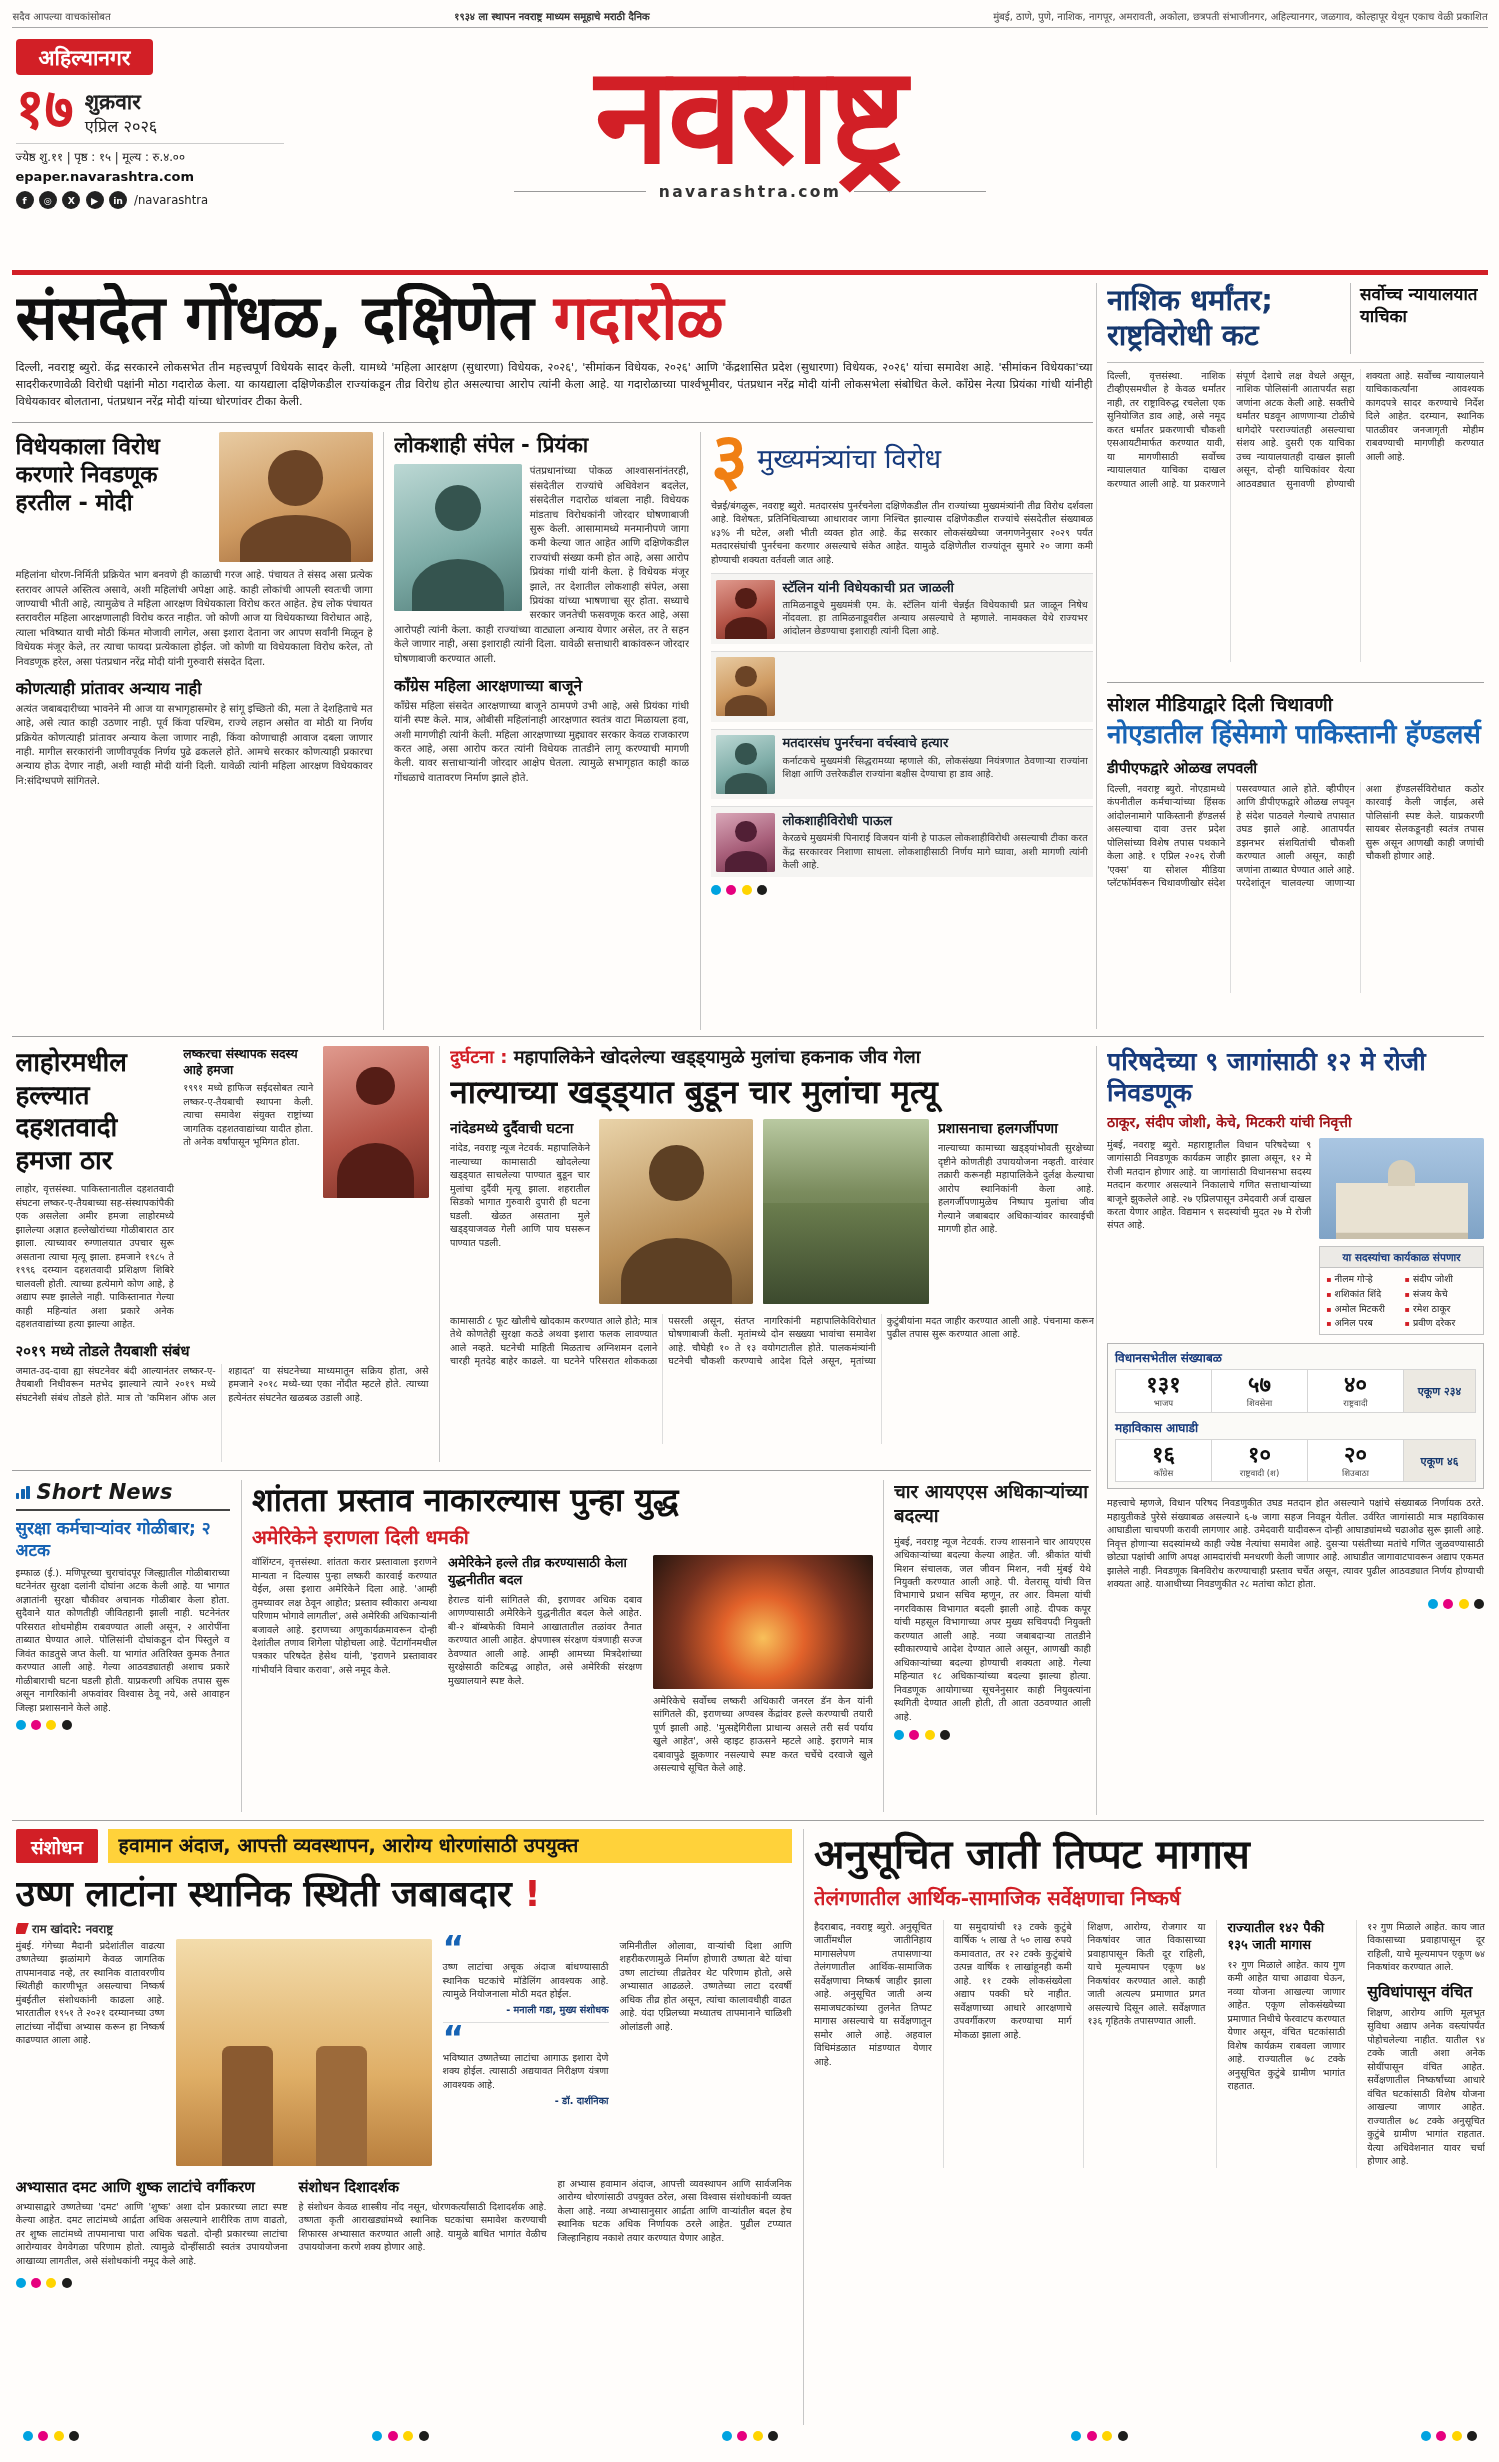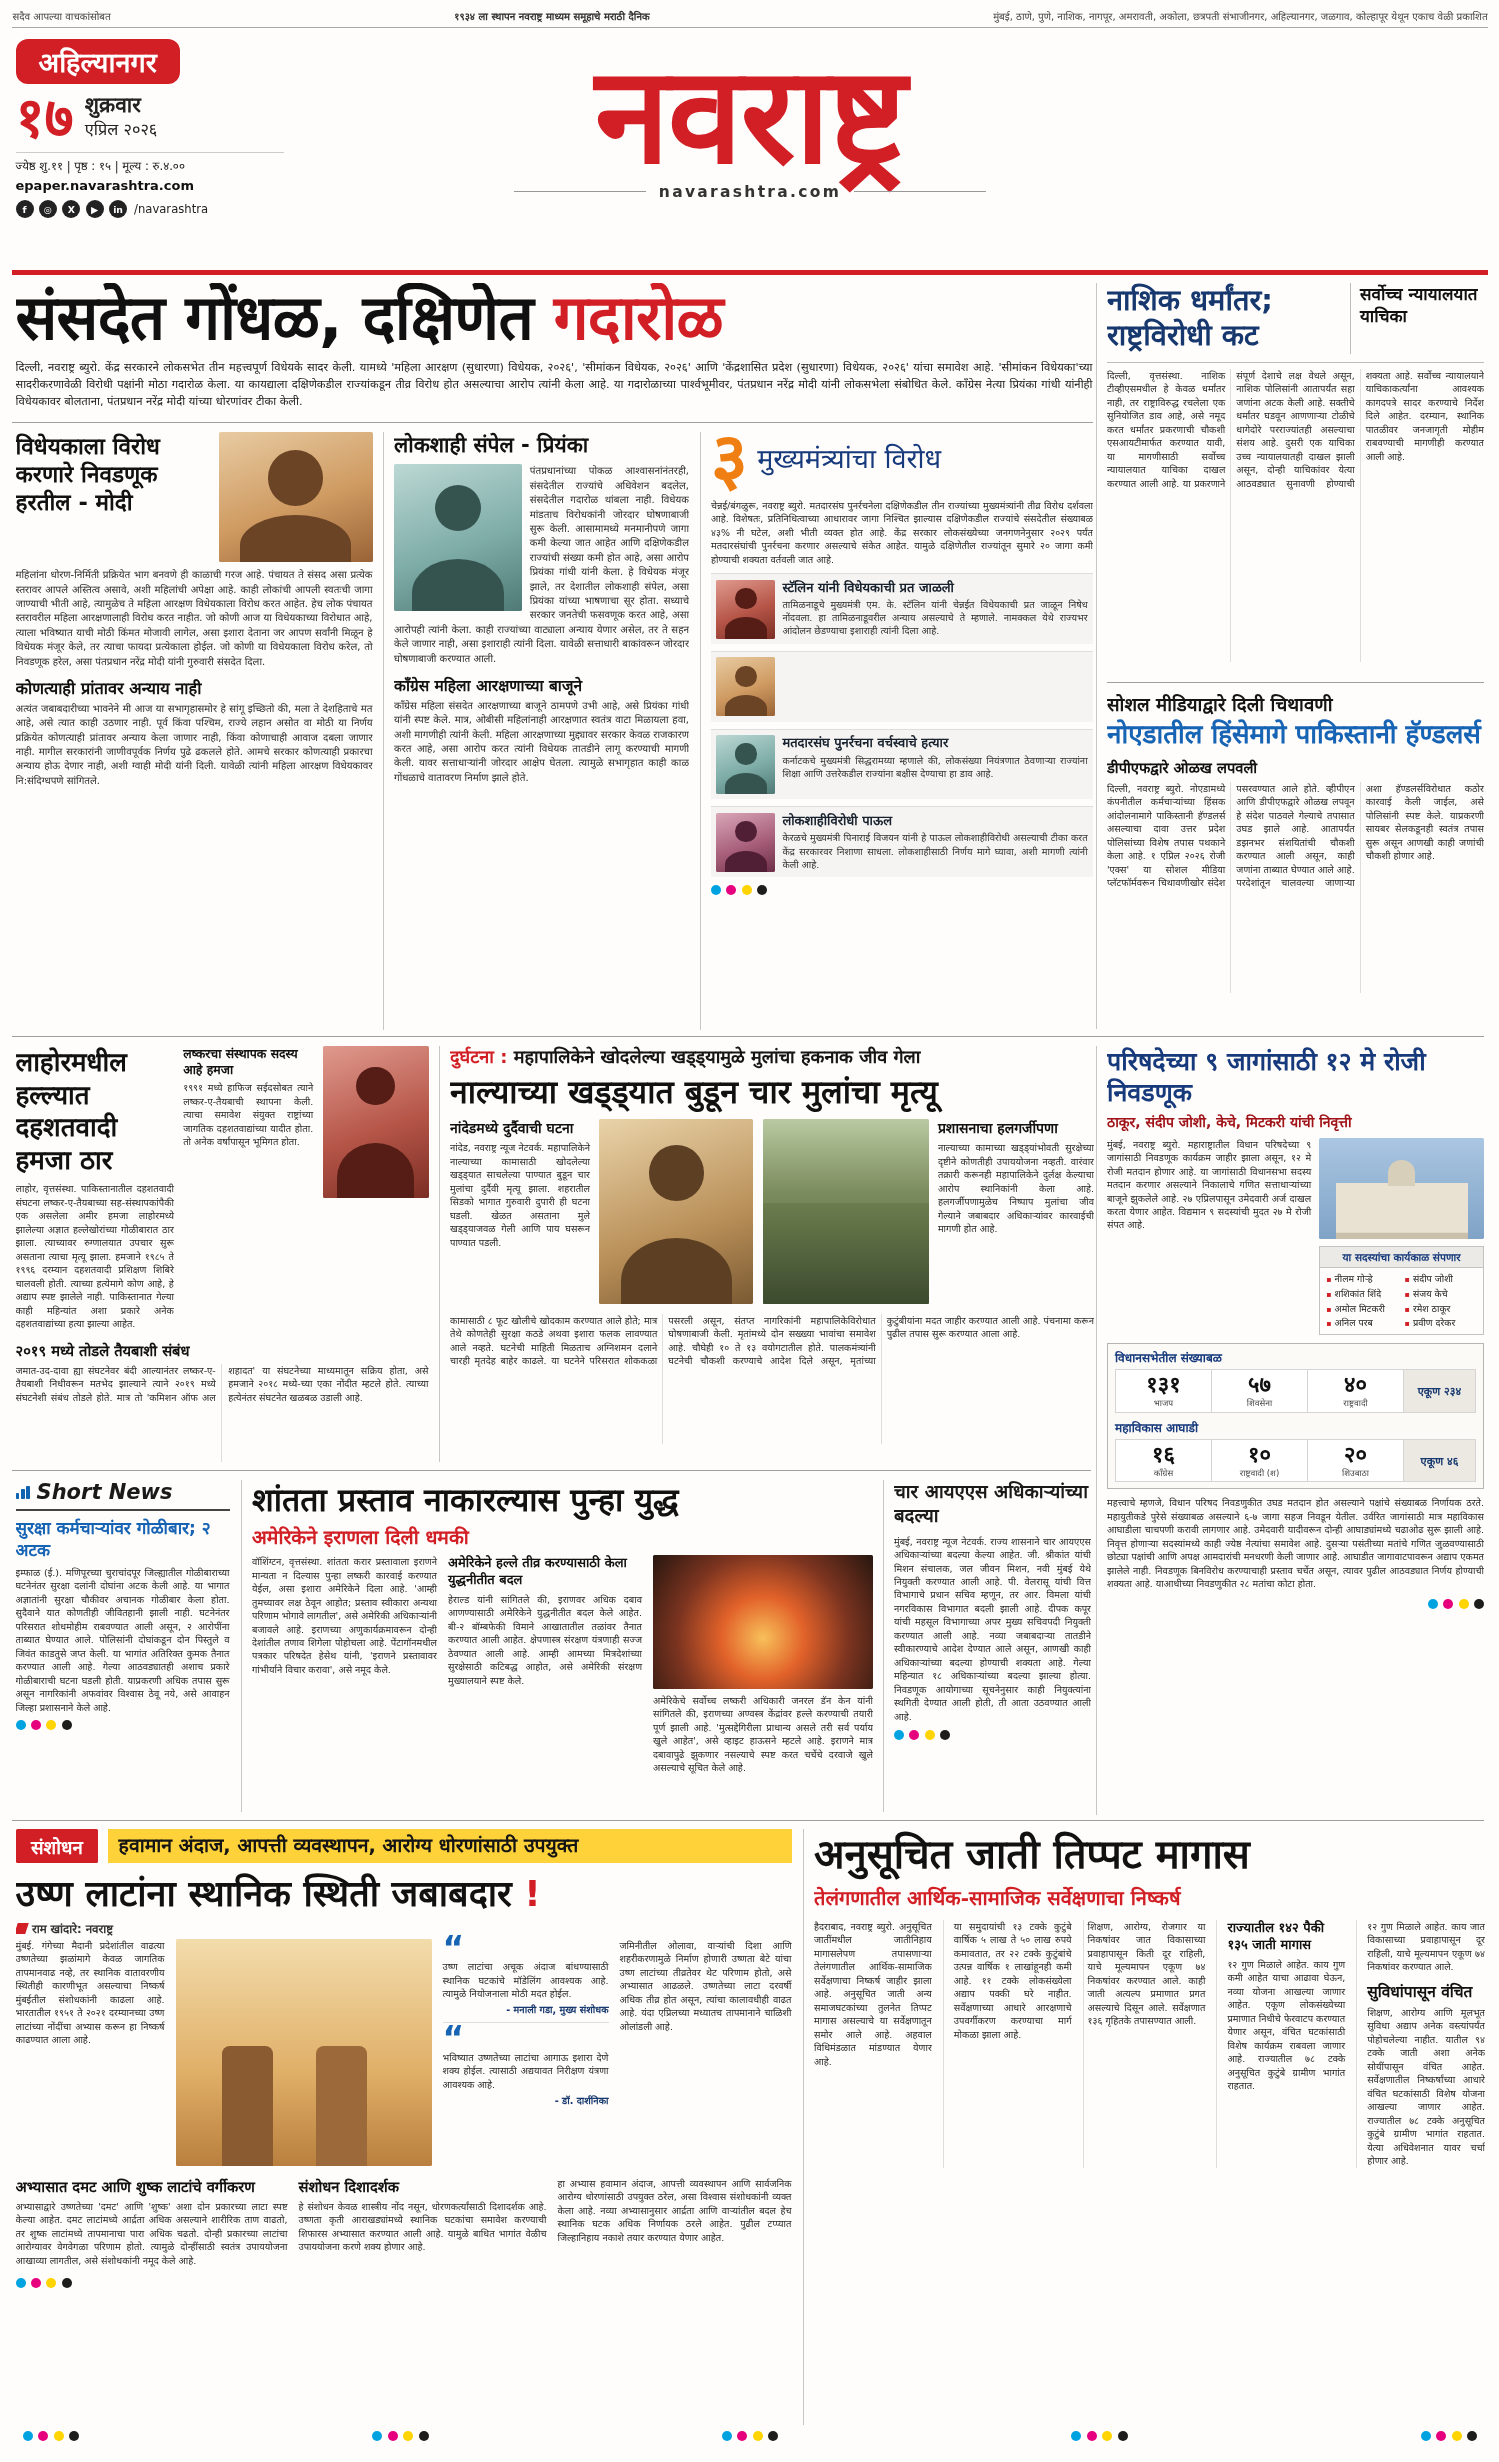--- a/index.html
+++ b/index.html
@@ -14,22 +14,22 @@
   .blue{color:#1763b4}
   .body{font-size:10px;line-height:1.44;text-align:justify;color:#2c2c2c}
   .body-sm{font-size:9.5px;line-height:1.42;text-align:justify;color:#2c2c2c}
   .cols2{column-count:2;column-gap:12.4px;column-rule:0.8px solid #ddd}
   .cols3{column-count:3;column-gap:11px;column-rule:0.8px solid #ddd}
   
   .topstrip{position:absolute;top:4.7px;left:12.4px;right:12.4px;height:23px;display:flex;align-items:center;justify-content:space-between;border-bottom:0.8px solid #a8a8a8;font-size:10px;color:#444}
   .topstrip .c{font-weight:bold;color:#333}
   
   .mh-left{position:absolute;left:15.5px;top:39px;width:268px;height:217px}
-  .edition{background:#d21f26;color:#fff;font-weight:bold;font-size:27px;padding:3.9px 23px;display:inline-block;border-radius:12px}
-  .daterow{display:flex;align-items:flex-start;gap:11px;margin-top:6.2px}
+  .edition{background:#d21f26;color:#fff;font-weight:bold;font-size:21px;padding:3.9px 23px;display:inline-block;border-radius:4px}
+  .daterow{display:flex;align-items:flex-end;gap:11px;margin-top:6.2px}
   .daynum{font-size:56px;font-weight:bold;color:#d21f26;line-height:1}
   .daycol span{display:block}
   .wd{font-size:21px;font-weight:bold;color:#222}
   .my{font-size:16.3px;color:#222}
   .meta{font-size:11.6px;margin-top:6.2px;border-top:0.8px solid #ccc;padding-top:4.7px;color:#222}
   .epaper{font-size:13px;font-weight:bold;margin-top:4.7px;color:#111}
   .social{display:flex;gap:5.4px;margin-top:7.8px;align-items:center}
   .sic{width:18px;height:18px;border-radius:50%;background:#222;color:#fff;font-size:9.3px;font-weight:bold;display:inline-flex;align-items:center;justify-content:center}
   .handle{font-size:11.6px;color:#222;margin-left:1.6px}
   .mh-logo{position:absolute;left:50%;top:37px;transform:translateX(-50%);text-align:center;width:668px}

